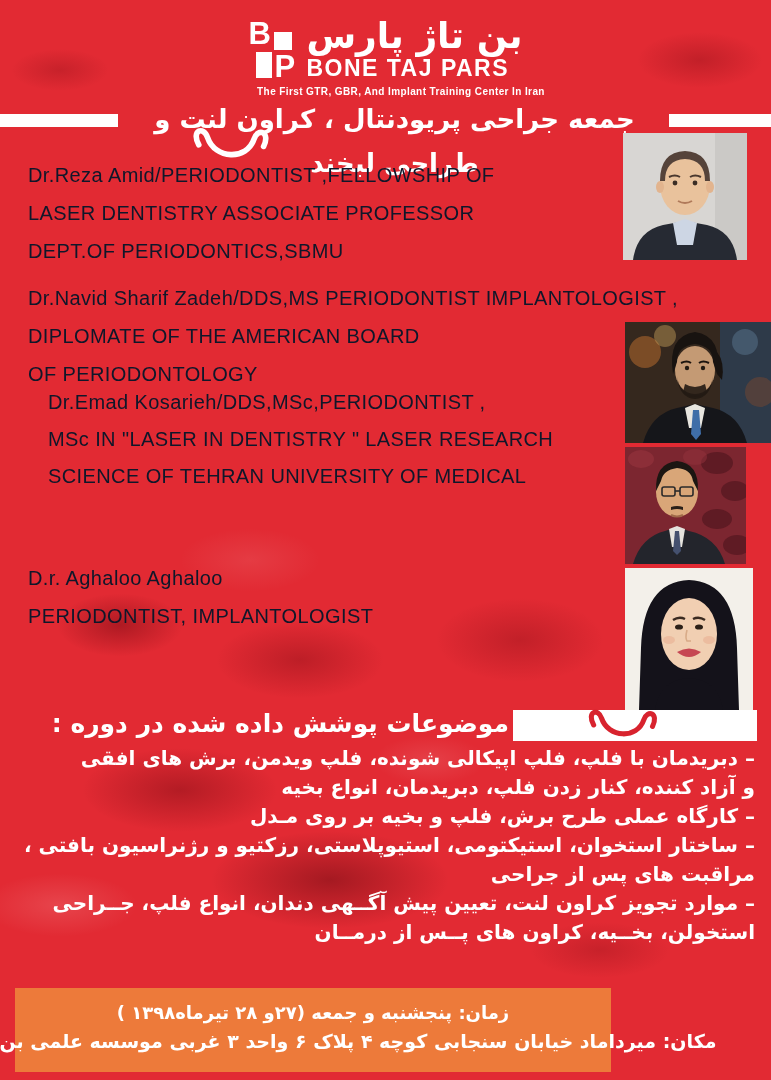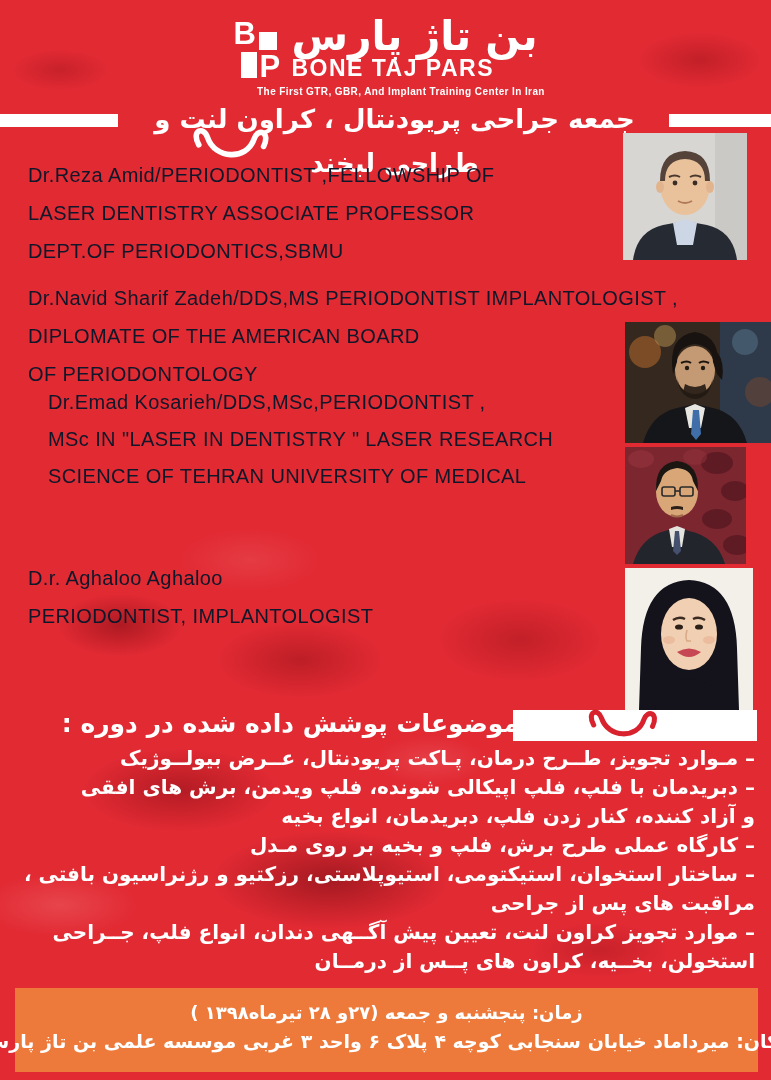--- a/index.html
+++ b/index.html
@@ -27,21 +27,21 @@
   .layer{position:absolute;z-index:1;}
 
   
   .logo-wrap{left:0;right:0;top:16px;display:flex;flex-direction:column;align-items:center;}
   .logo-row{display:flex;align-items:flex-start;gap:10px;}
   .monogram{display:grid;grid-template-columns:24px 22px;grid-template-rows:30px 30px;gap:2px;margin-top:4px;}
   .monogram .mB{font-size:31px;font-weight:bold;line-height:28px;color:#fff;}
   .monogram .sq{background:#fff;width:18px;height:18px;align-self:end;}
   .monogram .sq2{background:#fff;width:16px;height:26px;justify-self:end;}
   .monogram .mP{font-size:31px;font-weight:bold;line-height:30px;color:#fff;}
-  .logo-fa{font-family:"DejaVu Sans",sans-serif;font-size:41px;font-weight:bold;line-height:40px;direction:rtl;}
+  .logo-fa{font-family:"DejaVu Sans",sans-serif;font-size:36px;font-weight:bold;line-height:40px;direction:rtl;}
   .logo-en{font-size:23px;font-weight:bold;letter-spacing:1.5px;line-height:24px;}
   .tagline{font-size:10px;font-weight:bold;letter-spacing:.4px;margin-top:4px;margin-left:31px;}
 
   
   .bar{position:absolute;background:#fff;height:13px;top:114px;}
   .bar.left{left:0;width:118px;}
   .bar.right{left:669px;width:102px;}
   .main-title{
     position:absolute;left:118px;right:100px;top:97px;height:44px;line-height:44px;
     text-align:center;font-family:"DejaVu Sans",sans-serif;direction:rtl;
@@ -56,34 +56,34 @@
   .doc2{top:279px;}
   .doc3{top:384px;margin-left:20px;}  .doc3 .ln{height:37px;line-height:37px;}
   .doc4{top:559px;}
 
   .photo{position:absolute;display:block;}
 
   
   .topics-bar{position:absolute;left:513px;top:710px;width:244px;height:31px;background:#fff;}
   .smile2{position:absolute;left:50px;top:-4px;}
   .topics-heading{
-    position:absolute;left:100px;right:252px;top:704px;height:40px;line-height:40px;
+    position:absolute;left:100px;right:262px;top:704px;height:40px;line-height:40px;
     text-align:right;direction:rtl;font-family:"DejaVu Sans",sans-serif;
     font-size:25px;font-weight:bold;color:#fff;white-space:nowrap;
   }
   .topics-list{
     position:absolute;right:16px;left:20px;top:744px;
     direction:rtl;text-align:right;font-family:"DejaVu Sans",sans-serif;
     font-size:20px;font-weight:bold;color:#fff;
   }
   .topics-list .t-ln{height:29px;line-height:29px;white-space:nowrap;}
 
   
   .footer-box{
-    position:absolute;left:15px;top:988px;width:743px;height:84px;background:#ed7a3a;
+    position:absolute;left:15px;top:988px;width:596px;height:84px;background:#ed7a3a;
     display:flex;flex-direction:column;align-items:center;justify-content:flex-start;
     padding-top:12px;box-sizing:border-box;
     font-family:"DejaVu Sans",sans-serif;direction:rtl;color:#fff;
   }
   .footer-time{font-size:18px;font-weight:bold;line-height:26px;white-space:nowrap;}
   .footer-loc{font-size:19px;font-weight:bold;line-height:30px;white-space:nowrap;}
 </style>
 </head>
 <body>
 
@@ -207,21 +207,20 @@
     <ellipse cx="84" cy="72" rx="6" ry="4" fill="#e8a98c" opacity=".5"></ellipse>
   </svg>
 
   <div class="topics-heading layer">موضوعات پوشش داده شده در دوره :</div>
   <div class="topics-bar layer">
     <svg class="smile2" width="118" height="40" viewBox="0 0 130 55">
       <path d="M26 26 C16 8 32 2 37 17 C46 44 86 46 95 19 C100 4 116 10 107 28" fill="none" stroke="#d8232e" stroke-width="7" stroke-linecap="round"></path>
     </svg>
   </div>
   <div class="topics-list layer">
-    <div class="t-ln">– مـوارد تجویز، طــرح درمان، پـاکت پریودنتال، عــرض بیولــوژیک</div>
     <div class="t-ln">– دبریدمان با فلپ، فلپ اپیکالی شونده، فلپ ویدمن، برش های افقی</div>
     <div class="t-ln">و آزاد کننده، کنار زدن فلپ، دبریدمان، انواع بخیه</div>
     <div class="t-ln">– کارگاه عملی طرح برش، فلپ و بخیه بر روی مـدل</div>
     <div class="t-ln">– ساختار استخوان، استیکتومی، استیوپلاستی، رزکتیو و رژنراسیون بافتی ،</div>
     <div class="t-ln">مراقبت های پس از جراحی</div>
     <div class="t-ln">– موارد تجویز کراون لنت، تعیین پیش آگــهی دندان، انواع فلپ، جــراحی</div>
     <div class="t-ln">استخولن، بخــیه، کراون های پــس از درمــان</div>
   </div>
 
   <div class="footer-box layer">

